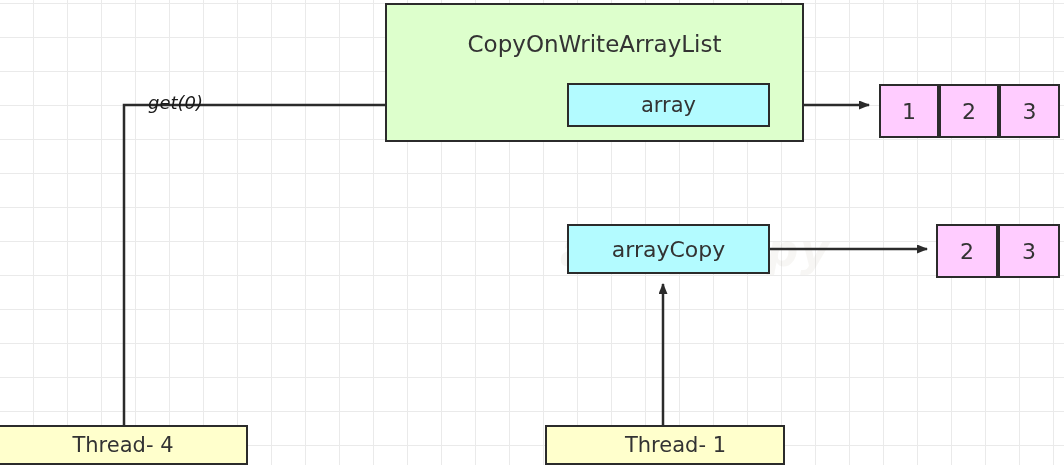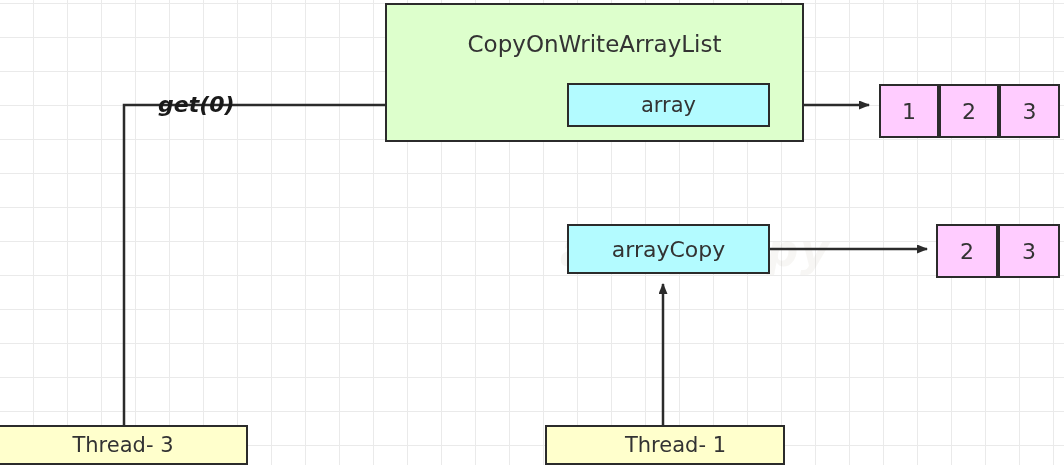--- a/index.html
+++ b/index.html
@@ -96,26 +96,25 @@
   }
   .thread-box {
     background: #ffffcc;
     height: 40px;
     font-size: 21px;
     top: 425px;
   }
   .edge-label {
     position: absolute;
     font-style: italic;
-    font-weight: bold;
-    font-size: 22px;
+    font-weight: normal;
+    font-size: 18px;
     color: #1a1a1a;
     background: transparent;
     white-space: nowrap;
-    margin-left: 10px;
   }
   .label-get { left: 148px; top: 92px; }
   .label-remove { left: 598px; top: 331px; }
 </style>
 </head>
 <body>
 
 <div id="canvas">
 
   <div class="watermark">arrayCopy</div>
@@ -159,21 +158,21 @@
   </div>
 
   <div class="node cell2" style="left:936px;width:62px;">
     <span>2</span>
   </div>
   <div class="node cell2" style="left:998px;width:62px;">
     <span>3</span>
   </div>
 
   <div class="node thread-box" style="left:-2px;width:250px;">
-    <span>Thread- 3</span>
+    <span>Thread- 4</span>
   </div>
   <div class="node thread-box" style="left:545px;width:240px;padding-left:21px;">
     <span>Thread- 1</span>
   </div>
 
   <div class="edge-label label-get">get(0)</div>
 
 </div>
 
 </body></html>

